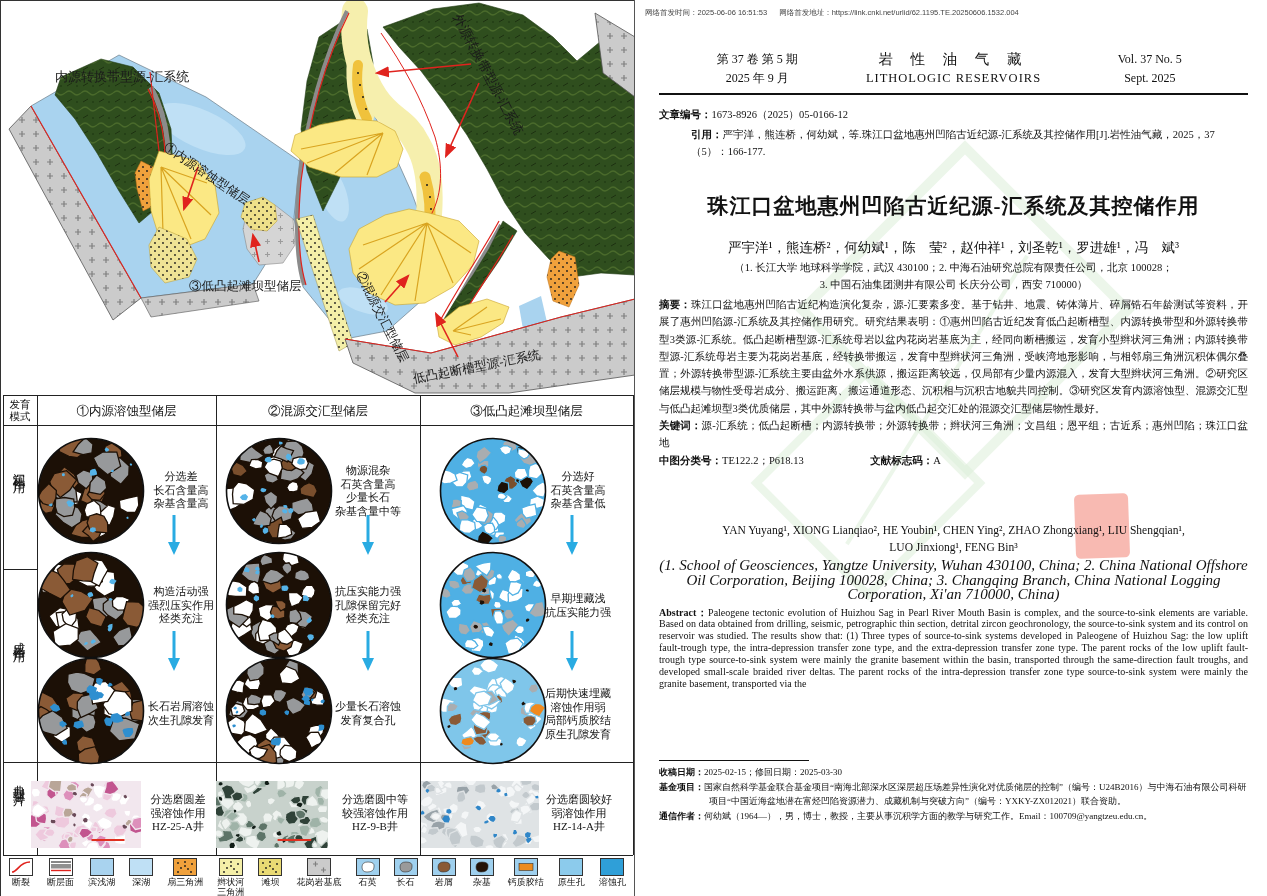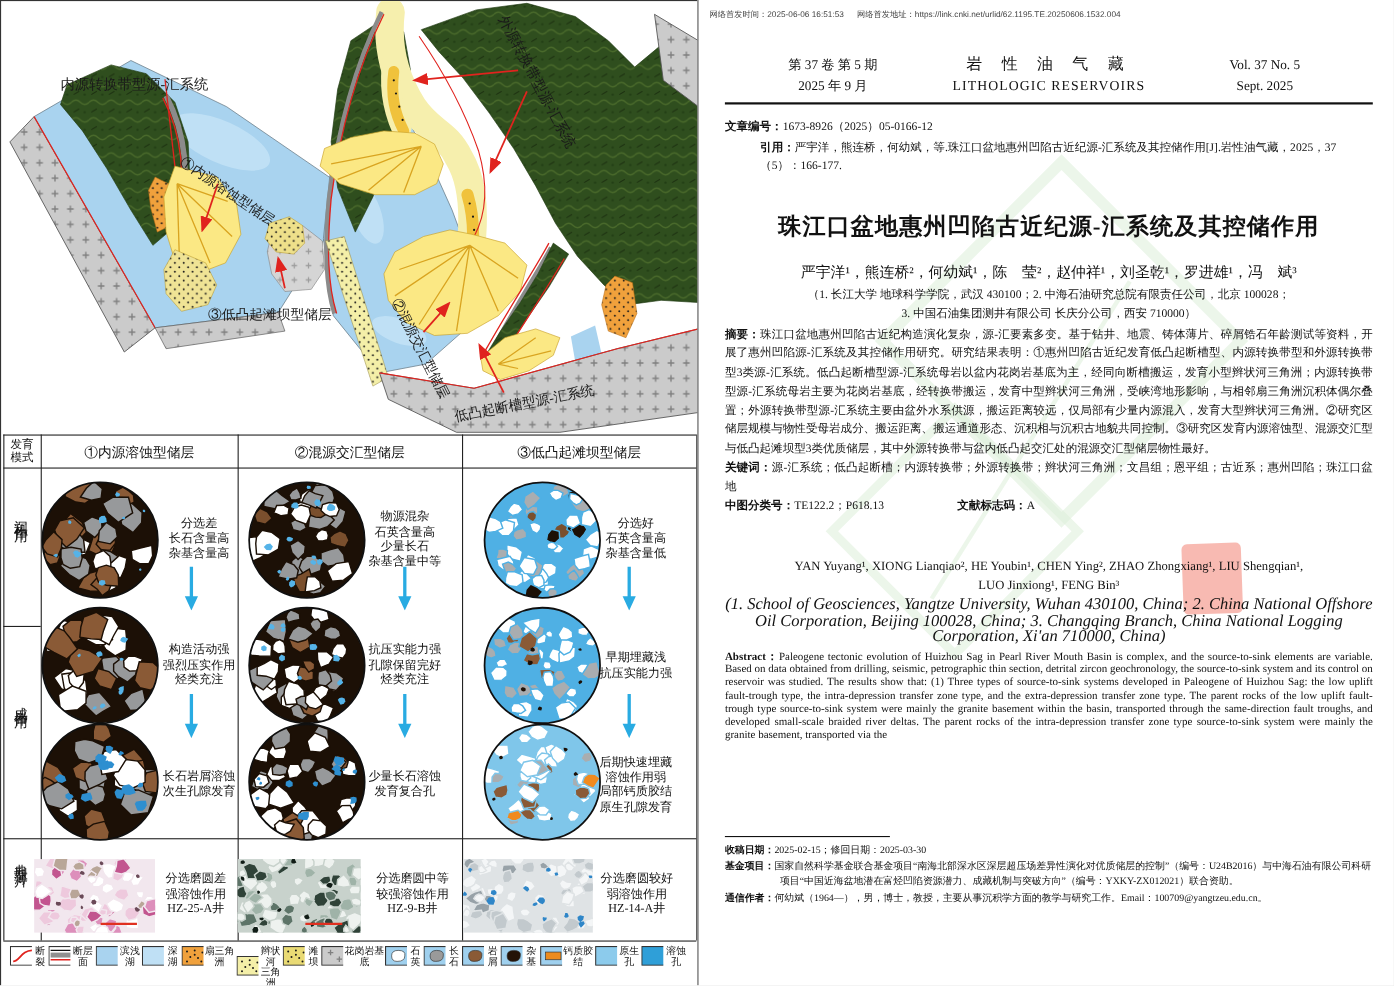--- a/index.html
+++ b/index.html
@@ -13,21 +13,21 @@
   .vline{position:absolute;width:1px;background:#222;}
   .tbl-corner{position:absolute;left:4px;top:398px;width:30px;font-size:10.5px;line-height:12px;
               text-align:center;word-break:break-all;}
   .thead{position:absolute;top:402px;font-size:12.5px;text-align:center;}
   .vlab{position:absolute;left:9px;writing-mode:vertical-rl;font-size:12.5px;letter-spacing:3px;}
   .ann{position:absolute;font-size:11px;line-height:13.5px;text-align:center;white-space:pre-line;}
   .grain-box{position:absolute;}
   .blue-arrow{position:absolute;width:14px;height:40px;}
   .legend-row{position:absolute;left:4px;right:4px;top:857px;height:38px;display:flex;
               justify-content:space-between;align-items:flex-start;padding:0 4px;}
-  .lg-item{display:flex;flex-direction:row;align-items:center;}
+  .lg-item{display:flex;flex-direction:column;align-items:center;}
   .lg-label{font-size:9px;line-height:9.5px;margin-top:2px;text-align:center;white-space:pre-line;}
   
   .page-panel{position:absolute;left:634px;top:0;width:633px;height:896px;background:#fff;
               border-left:1px solid #555;box-sizing:border-box;}
   .blk{position:absolute;left:24px;right:19px;z-index:2;}
   .tiny-header{position:absolute;left:10px;top:8px;font-size:7.5px;color:#444;z-index:2;
                font-family:"Liberation Sans","DejaVu Sans",sans-serif;}
   .tiny-header span{margin-right:12px;}
   .masthead{top:50px;display:flex;}
   .mh-col{flex:1;text-align:center;font-size:12px;line-height:19px;}
@@ -40,21 +40,21 @@
   .bold{font-weight:bold;}
   .title-cn{top:192px;font-size:21px;font-weight:bold;text-align:center;letter-spacing:1px;}
   .authors-cn{top:239px;font-size:13.5px;text-align:center;}
   .affil{font-size:10.5px;text-align:center;}
   .affil1{top:261px;} .affil2{top:278px;}
   .cn-block{top:296px;font-size:10.5px;line-height:17.3px;text-align:justify;}
   .clc-line{margin-top:0;}
   .clc-gap{display:inline-block;width:64px;}
   .en-block{top:504px;text-align:center;}
   .en-title{font-size:14.5px;font-weight:bold;line-height:29px;}
-  .en-authors{margin-top:3px;font-size:11.5px;line-height:17px;}
+  .en-authors{margin-top:18px;font-size:11.5px;line-height:17px;}
   .en-affil{margin-top:2px;font-size:15px;line-height:14.5px;font-style:italic;}
   .en-abstract{margin-top:5px;font-size:10px;line-height:11.9px;text-align:justify;font-style:normal;}
   .footnotes{top:760px;font-size:9px;line-height:14.6px;}
   .fn-rule{width:150px;height:1px;background:#111;margin-bottom:4px;}
   .fn-row{padding-left:50px;text-indent:-50px;}
   
   .wm{position:absolute;z-index:0;border:10px solid #dcefd8;transform:rotate(45deg);opacity:.55;}
   .wm1{left:210px;top:190px;width:220px;height:220px;}
   .wm2{left:150px;top:400px;width:150px;height:150px;border-width:8px;}
   .wm3{position:absolute;z-index:0;left:300px;top:230px;width:4px;height:340px;background:#dcefd8;

